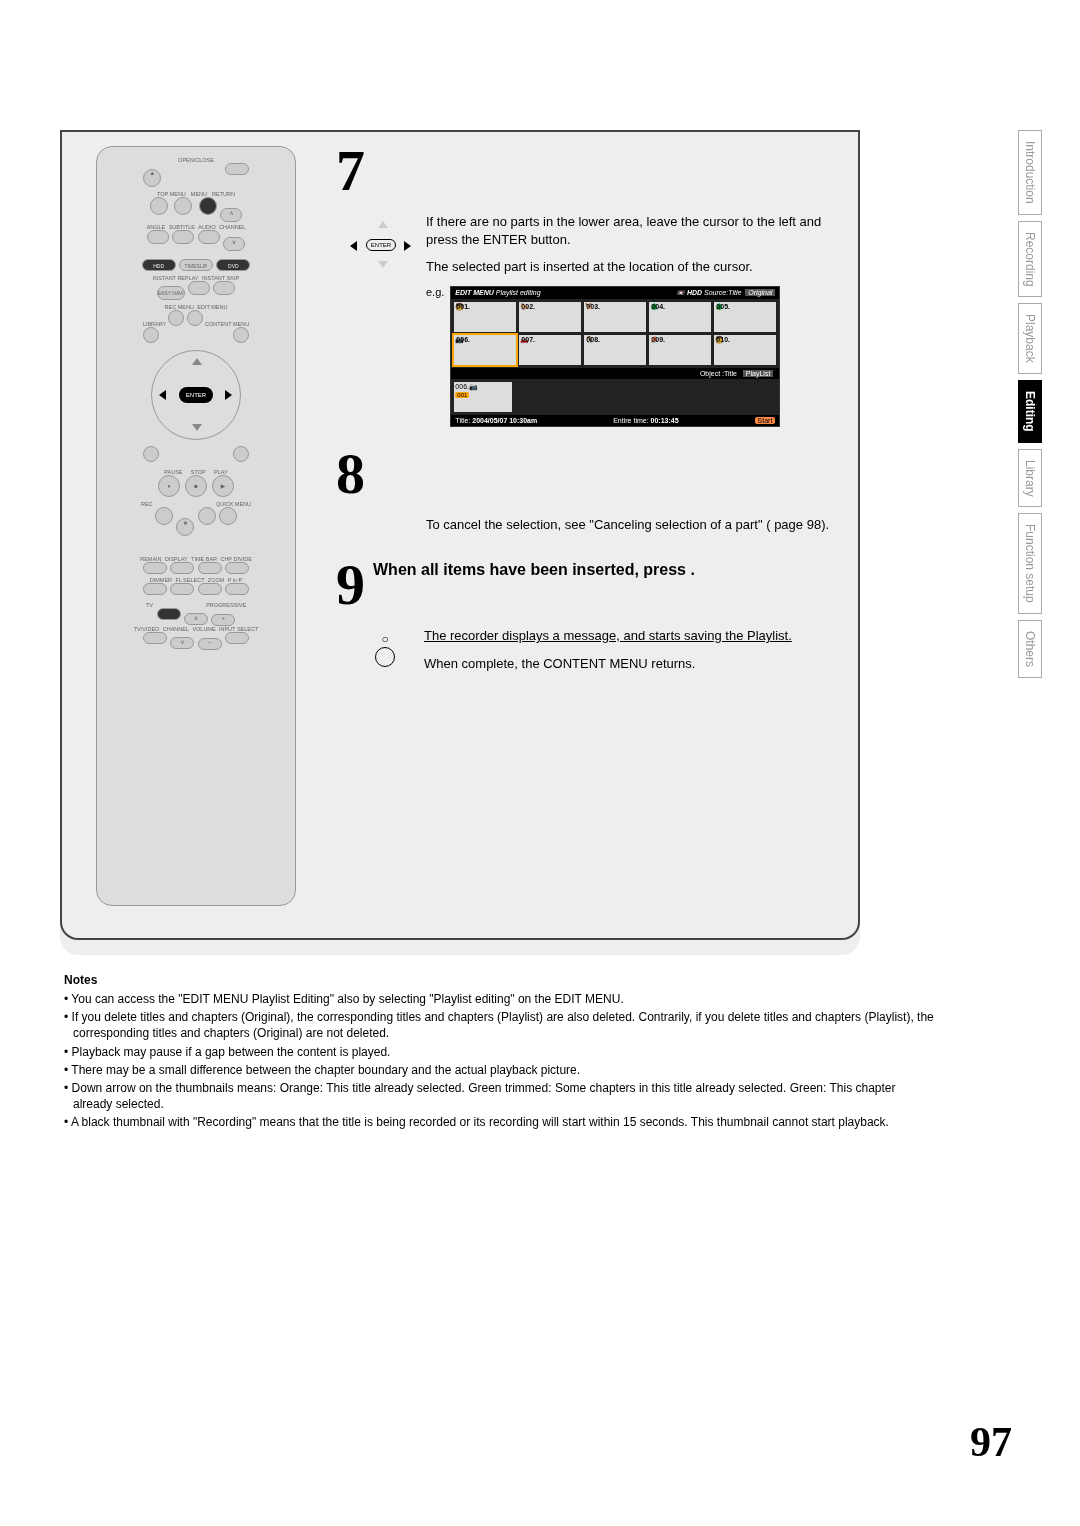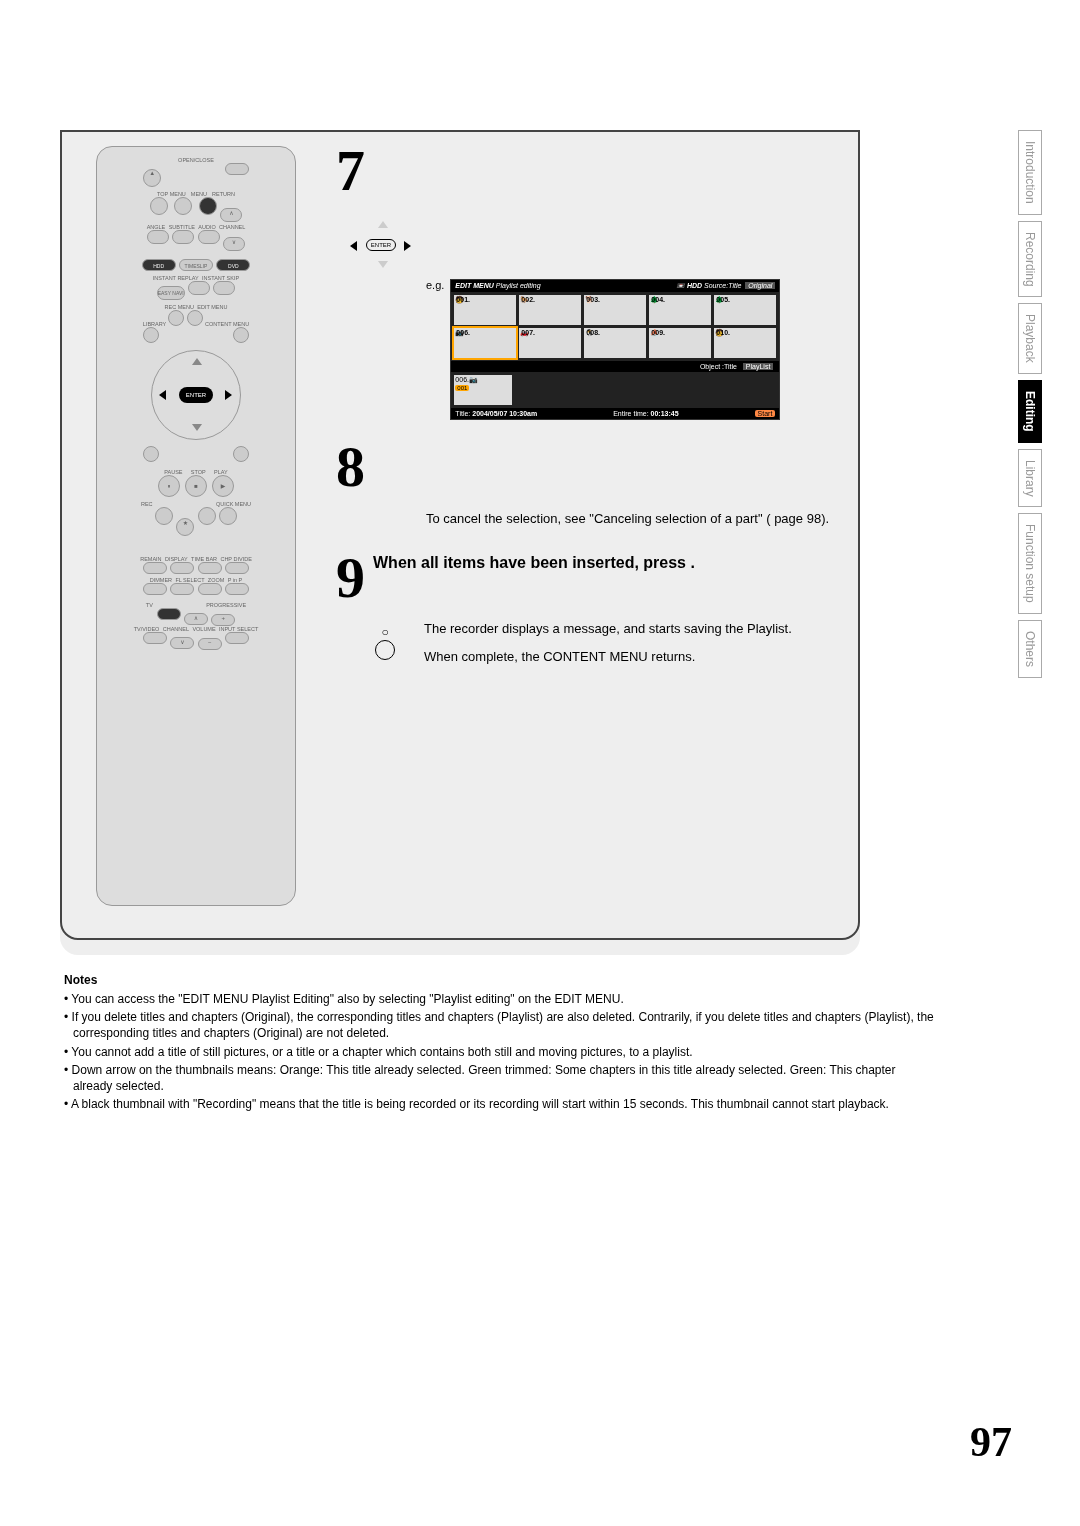--- a/index.html
+++ b/index.html
@@ -223,20 +223,24 @@
           <div class="step-num">7</div>
         </div>
         <div style="display:flex;align-items:flex-start;">
           <div class="enter-pad">
             <div class="tri up"></div>
               <div class="tri down"></div>
               <div class="tri left"></div>
               <div class="tri right"></div>
             <div class="oval">ENTER</div>
           </div>
+          <div style="flex:1;margin-left:14px;">
+            <p style="font-size:13px;line-height:1.35;">If there are no parts in the lower area, leave the cursor to the left and press the ENTER button.</p>
+            <p style="font-size:13px;line-height:1.35;margin-top:10px;">The selected part is inserted at the location of the cursor.</p>
+          </div>
         </div>
         <div class="eg-row">
           <span class="eg-label">e.g.</span>
           <div class="screen-shot" style="margin-left:6px;">
             <div class="ss-header">
               <span><b><span>EDIT MENU</span></b> <span>Playlist editing</span></span>
               <span>📼 <b>HDD</b> <span>Source:Title</span> &nbsp;<span style="background:#555;padding:0 3px;">Original</span></span>
             </div>
             <div class="ss-grid">
               <div class="ss-cell"><span class="num">001.</span>🧑</div>
@@ -277,34 +281,35 @@
               <span>When all items have been inserted, press    .</span>
             </div>
           </div>
         </div>
         <div style="display:flex;align-items:flex-start;margin-top:14px;">
           <div class="record-btn">
             <div class="sym">○</div>
             <div class="circ"></div>
           </div>
           <div style="flex:1;margin-left:26px;">
-            <p style="font-size:13px;line-height:1.35;">The recorder displays a message, and starts saving the Playlist.</p>
+            <p style="font-size:13px;line-height:1.35;text-decoration:underline;">The recorder displays a message, and starts saving the Playlist.</p>
             <p style="font-size:13px;line-height:1.35;margin-top:10px;">When complete, the CONTENT MENU returns.</p>
           </div>
         </div>
 
       </div>
     </div>
   </div>
 
   <div class="notes">
     <div class="notes-h">Notes</div>
     <ul>
       <li>You can access the "EDIT MENU Playlist Editing" also by selecting "Playlist editing" on the EDIT MENU.</li>
       <li>If you delete titles and chapters (Original), the corresponding titles and chapters (Playlist) are also deleted. Contrarily, if you delete titles and chapters (Playlist), the corresponding titles and chapters (Original) are not deleted.</li>
-      <li>You cannot add a title of still pictures, or a title or a chapter which contains both still and moving pictures, to a playlist.</li>
+      <li>Playback may pause if a gap between the content is played.</li>
+      <li>There may be a small difference between the chapter boundary and the actual playback picture.</li>
       <li>Down arrow on the thumbnails means: Orange: This title already selected. Green trimmed: Some chapters in this title already selected.  Green: This chapter already selected.</li>
       <li>A black thumbnail with "Recording" means that the title is being recorded or its recording will start within 15 seconds. This thumbnail cannot start playback.</li>
     </ul>
   </div>
 </div>
 
 <div class="pagenum">97</div>
 
 </body></html>

